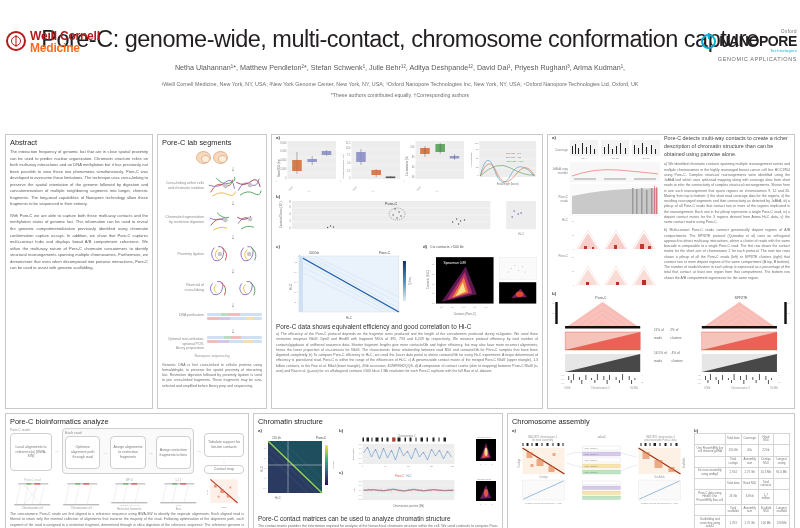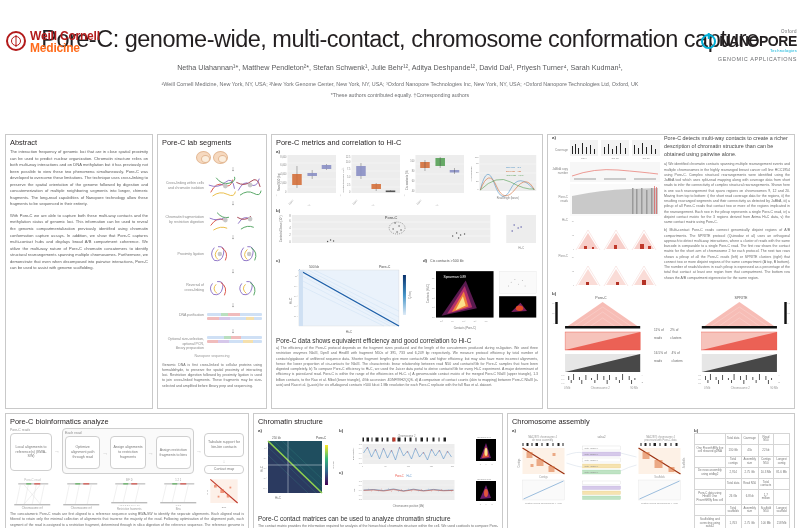--- a/index.html
+++ b/index.html
@@ -123,21 +123,21 @@
         <div class="onp-sub">Oxford</div>
         <div class="onp-name">NANOPORE</div>
         <div class="onp-tech">Technologies</div>
       </div>
     </div>
     <div class="onp-ga">GENOMIC APPLICATIONS</div>
   </div>
 
   <div class="poster-title">Pore-C: genome-wide, multi-contact, chromosome conformation capture</div>
   <div class="authors">
-    <div>Netha Ulahannan¹*, Matthew Pendleton²*, Stefan Schwenk¹, Julie Behr¹², Aditya Deshpande¹², David Dai¹, Priyesh Turner⁴, Sarah Kudman¹,</div>
+    <div>Netha Ulahannan¹*, Matthew Pendleton²*, Stefan Schwenk¹, Julie Behr¹², Aditya Deshpande¹², David Dai¹, Priyesh Rughani³, Arima Kudman¹,</div>
   </div>
   <div class="affil">¹Weill Cornell Medicine, New York, NY, USA; ²New York Genome Center, New York, NY, USA; ³Oxford Nanopore Technologies Inc, New York, NY, USA; ⁴Oxford Nanopore Technologies Ltd, Oxford, UK</div>
   <div class="equal">*These authors contributed equally. †Corresponding authors</div>
 </div>
 
 <div class="row1">
 
   <div class="panel col-abstract">
     <div class="panel-title">Abstract</div>
     <div class="panel-body body-text">
@@ -254,21 +254,20 @@
         </div>
       </div>
 
       <div class="sm-title" style="margin-top:3px;color:#999;">Nanopore sequencing</div>
 
       <div class="cap-text" style="margin-top:5px;">Genomic DNA is first cross-linked to cellular proteins using formaldehyde, to preserve the spatial proximity of interacting loci. Restriction digestion followed by proximity ligation is used to join cross-linked fragments. These fragments may be size-selected and amplified before library prep and sequencing.</div>
     </div>
   </div>
 
   <div class="panel col-metrics">
-    <div class="panel-title">Pore-C metrics and correlation to Hi-C</div>
     <div class="panel-body">
 
       <div class="pnl-letter">a)</div>
       <div class="plotrow">
 
         <div style="flex:1;">
           <svg width="100%" height="52" viewBox="0 0 64 52" preserveAspectRatio="none">
             <rect x="12" y="1" width="51" height="38" fill="#ededed"></rect>
             <g stroke="#fff" stroke-width=".4">
               <line x1="12" y1="9" x2="63" y2="9"></line>

